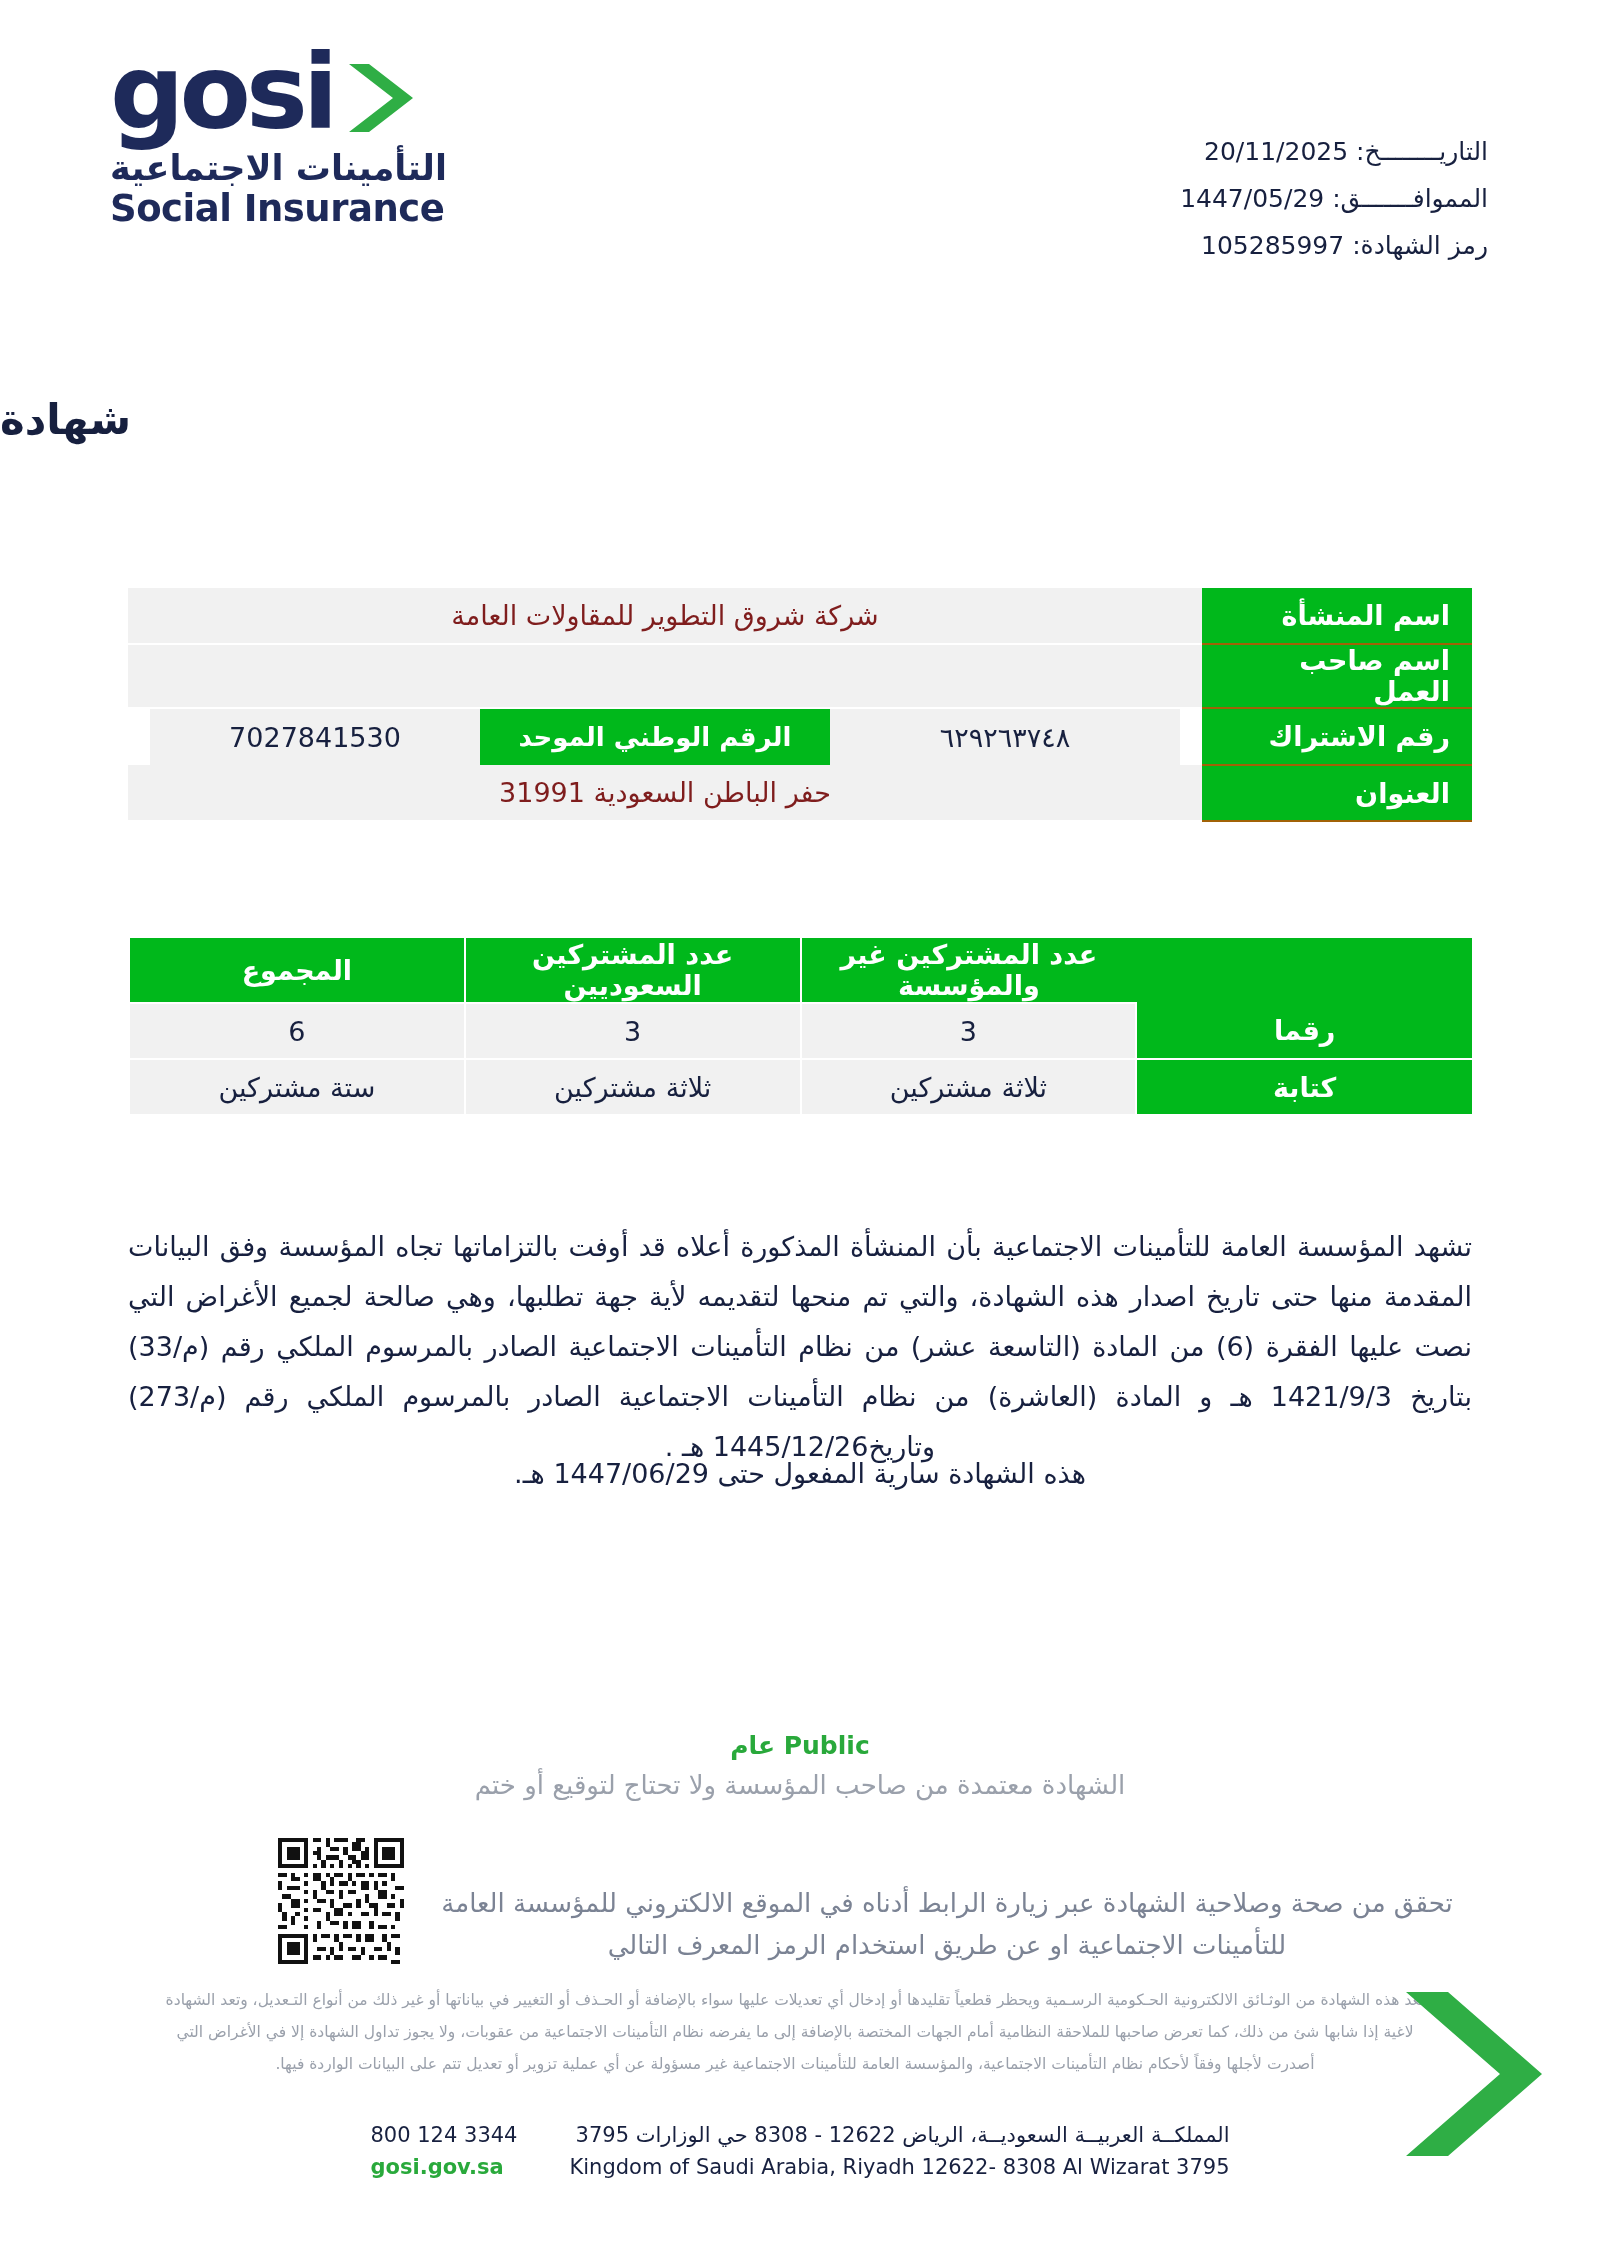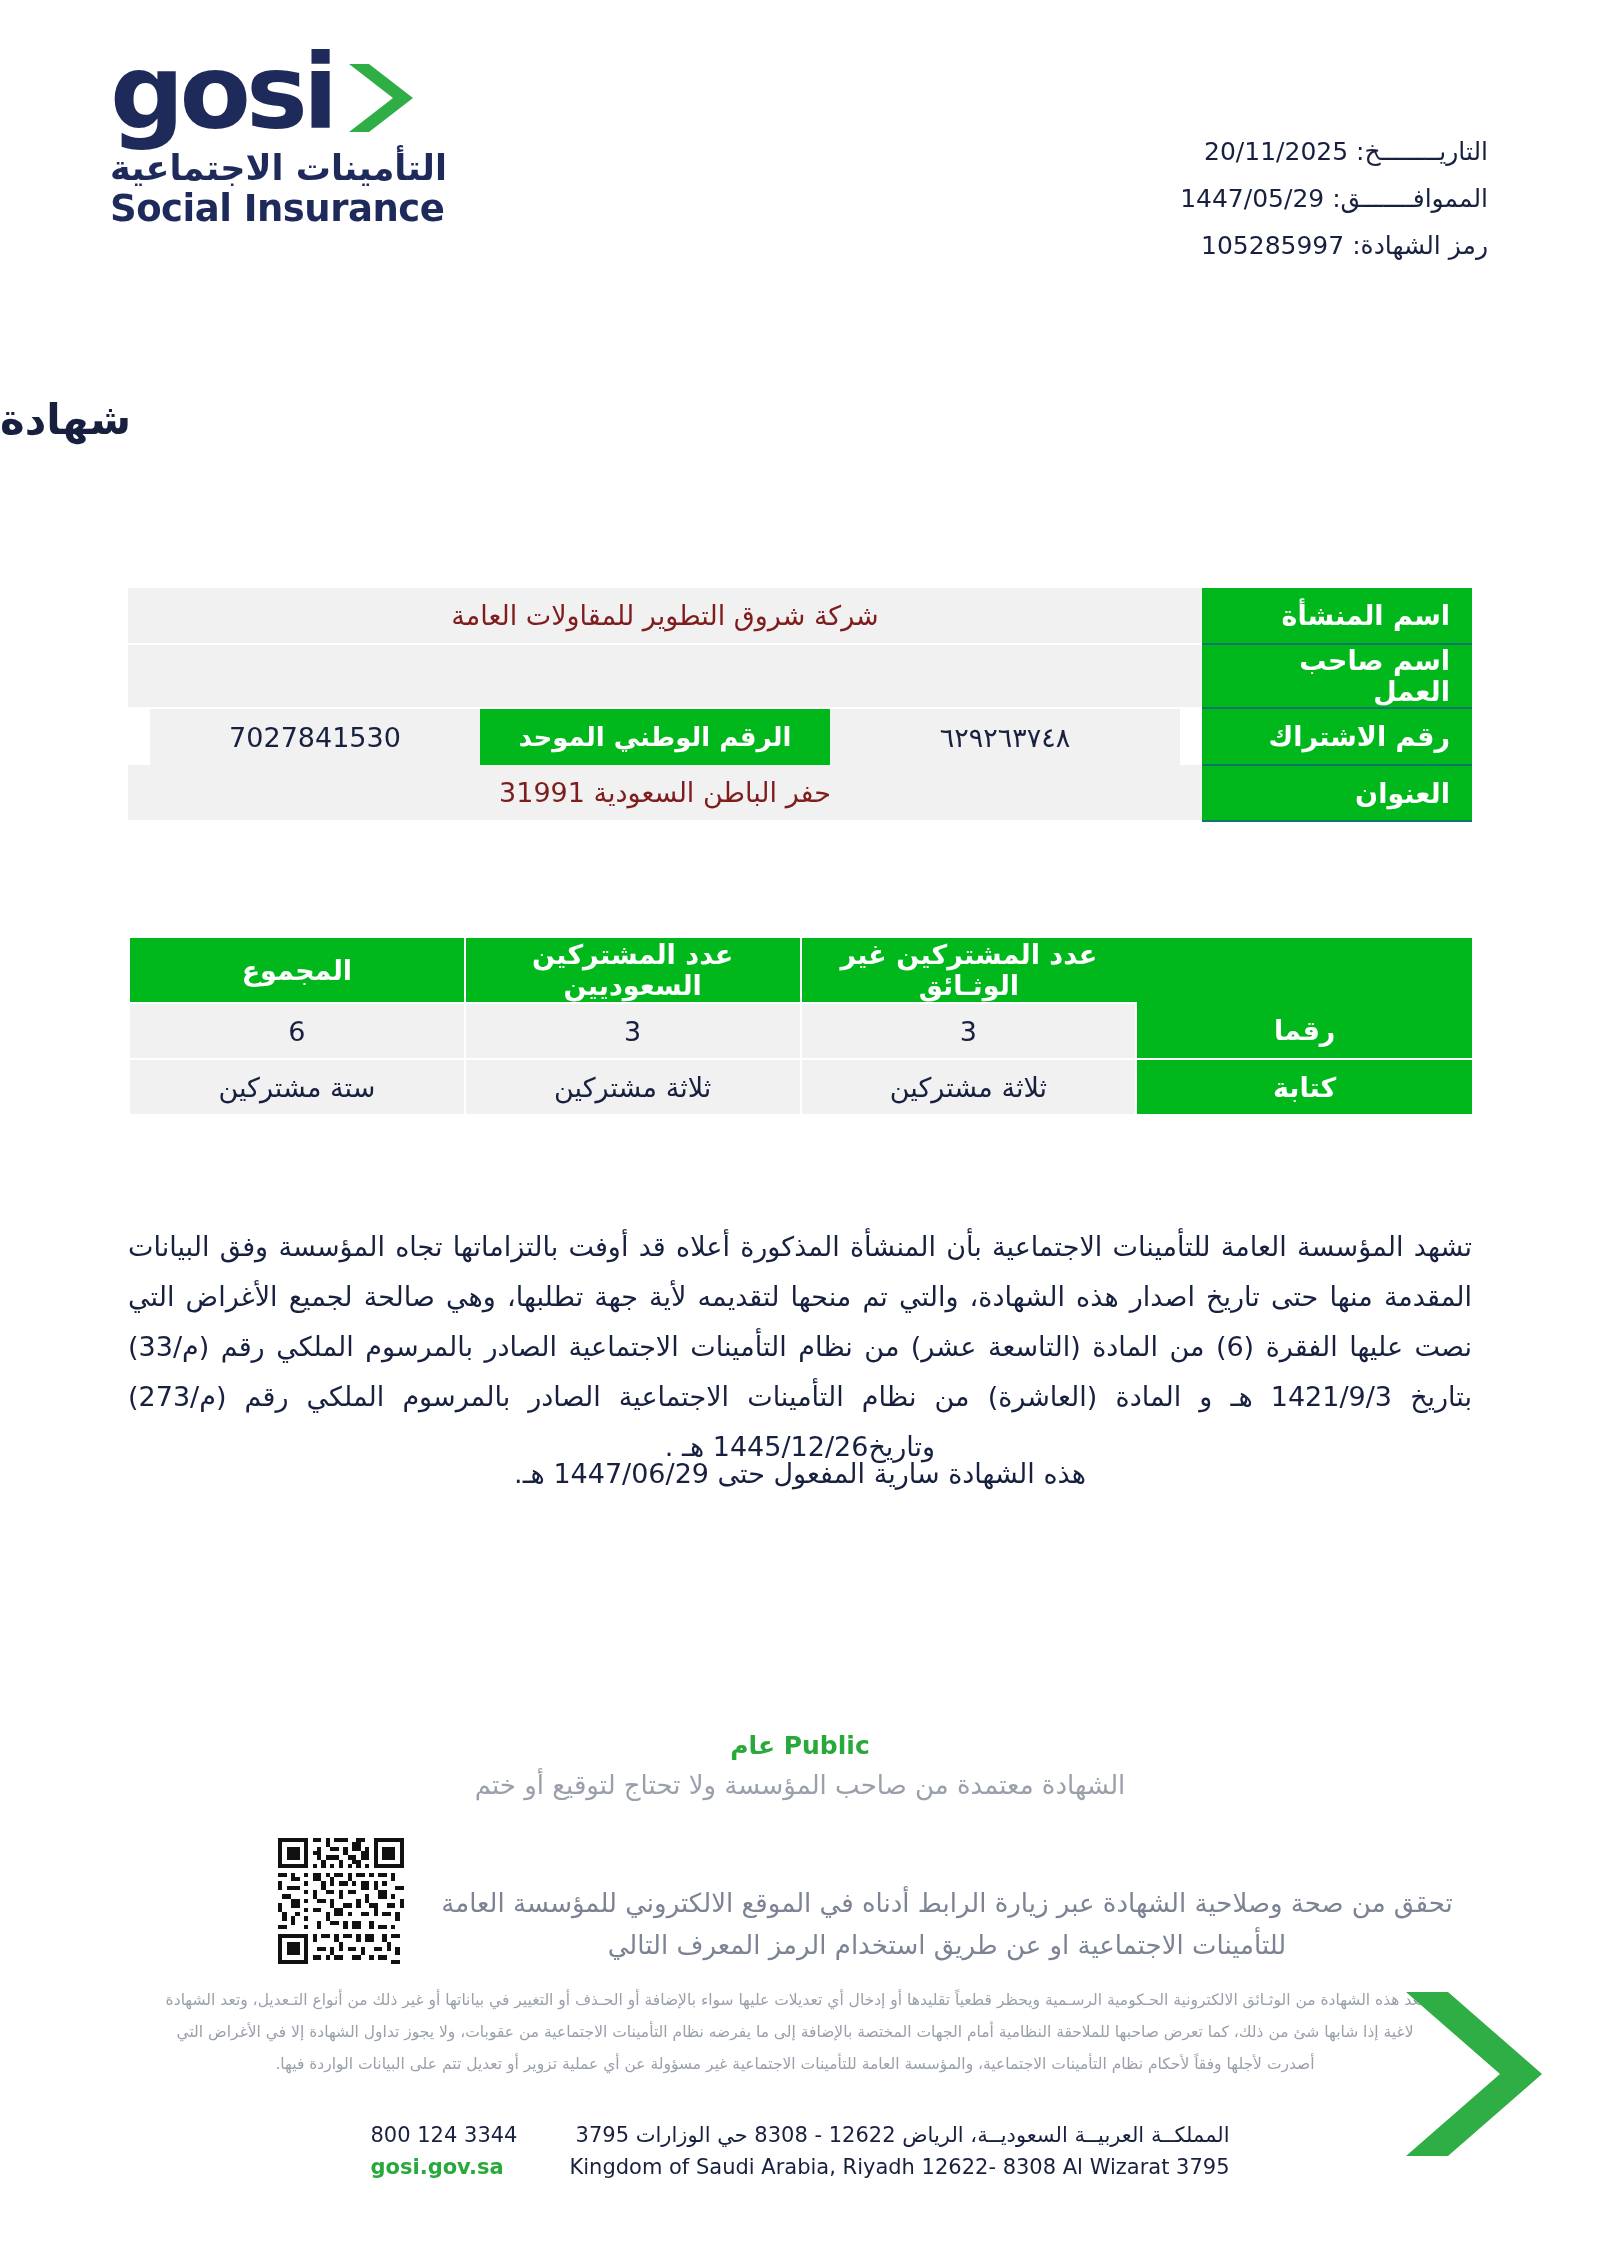--- a/index.html
+++ b/index.html
@@ -100,21 +100,21 @@
     padding: 0 22px;
     vertical-align: middle;
     font-size: 27px;
   }
   td.hdr {
     background: #00b81b;
     color: #ffffff;
     font-weight: 700;
     text-align: right;
     width: 270px;
-    border-bottom: 2px solid #0f766e;
+    border-bottom: 2px solid #a16207;
   }
   td.val {
     background: #f1f1f1;
     color: #7f1d1d;
     text-align: center;
     border-bottom: 2px solid #ffffff;
   }
   td.val-empty { background: #f1f1f1; border-bottom: 2px solid #ffffff; }
   .arabic-digits { font-size: 28px; letter-spacing: 1px; }
 
@@ -344,21 +344,21 @@
       <td class="hdr">العنوان</td>
       <td class="val">حفر الباطن السعودية    31991</td>
     </tr>
   </tbody>
 </table>
 
 <table id="count-table">
   <tbody>
     <tr>
       <td class="corner"></td>
-      <td class="chdr">عدد المشتركين غير الوثـائق</td>
+      <td class="chdr">عدد المشتركين غير والمؤسسة</td>
       <td class="chdr">عدد المشتركين السعوديين</td>
       <td class="chdr">المجموع</td>
     </tr>
     <tr>
       <td class="rowlbl">رقما</td>
       <td class="cval">3</td>
       <td class="cval">3</td>
       <td class="cval">6</td>
     </tr>
     <tr>

